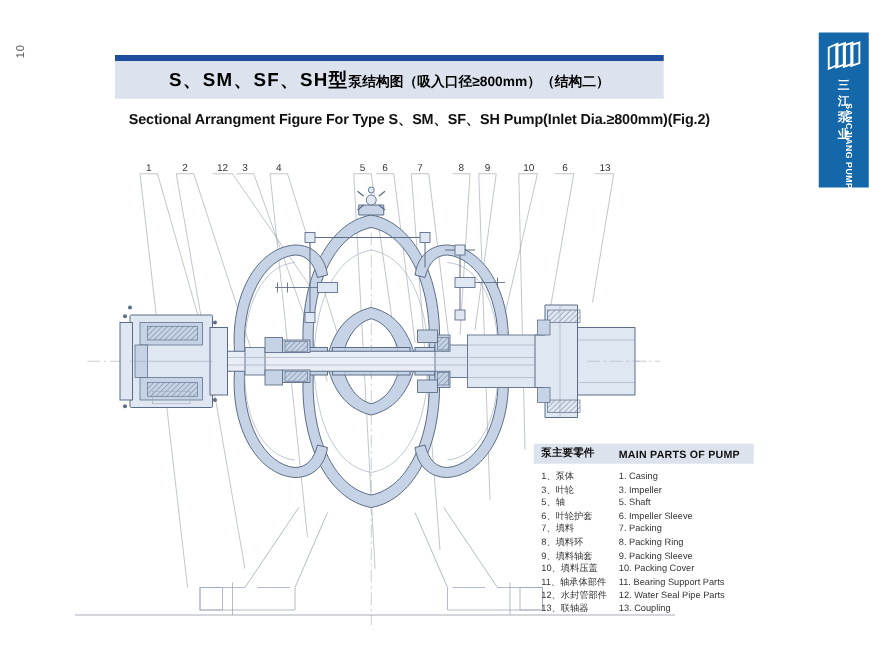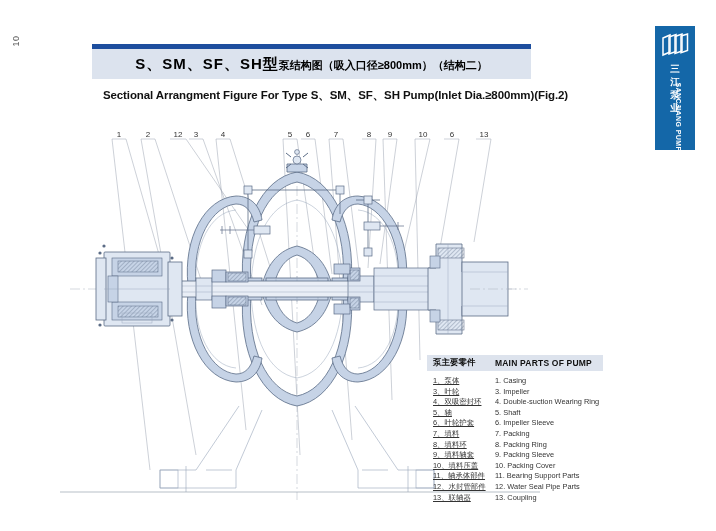--- a/index.html
+++ b/index.html
@@ -63,21 +63,21 @@
   
   .legend{position:absolute;left:427px;top:355px;width:176px;}
   .legend-head{
     background:#dde3ed;height:16px;display:flex;align-items:center;
     font-size:8.5px;font-weight:bold;color:#111;
   }
   .legend-head .cn{width:62px;padding-left:6px;}
   .legend-head .en{flex:1;letter-spacing:.2px;}
   .legend-body{padding-top:5px;}
   .legend-row{display:flex;font-size:7.4px;color:#333;line-height:10.6px;height:10.6px;}
-  .legend-row .cn{width:62px;padding-left:6px;white-space:nowrap;text-decoration:underline;}
+  .legend-row .cn{width:62px;padding-left:6px;white-space:nowrap;}
   .legend-row .en{flex:1;white-space:nowrap;}
 
   svg{display:block;}
 </style>
 </head>
 <body>
 
 <div class="page">
 
   <div class="page-num">10</div>
@@ -345,24 +345,20 @@
     <div class="legend-body" id="legend-body">
         <div class="legend-row">
           <div class="cn">1、泵体</div>
           <div class="en">1. Casing</div>
         </div>
         <div class="legend-row">
           <div class="cn">3、叶轮</div>
           <div class="en">3. Impeller</div>
         </div>
         <div class="legend-row">
-          <div class="cn">4、双吸密封环</div>
-          <div class="en">4. Double-suction Wearing Ring</div>
-        </div>
-        <div class="legend-row">
           <div class="cn">5、轴</div>
           <div class="en">5. Shaft</div>
         </div>
         <div class="legend-row">
           <div class="cn">6、叶轮护套</div>
           <div class="en">6. Impeller Sleeve</div>
         </div>
         <div class="legend-row">
           <div class="cn">7、填料</div>
           <div class="en">7. Packing</div>

